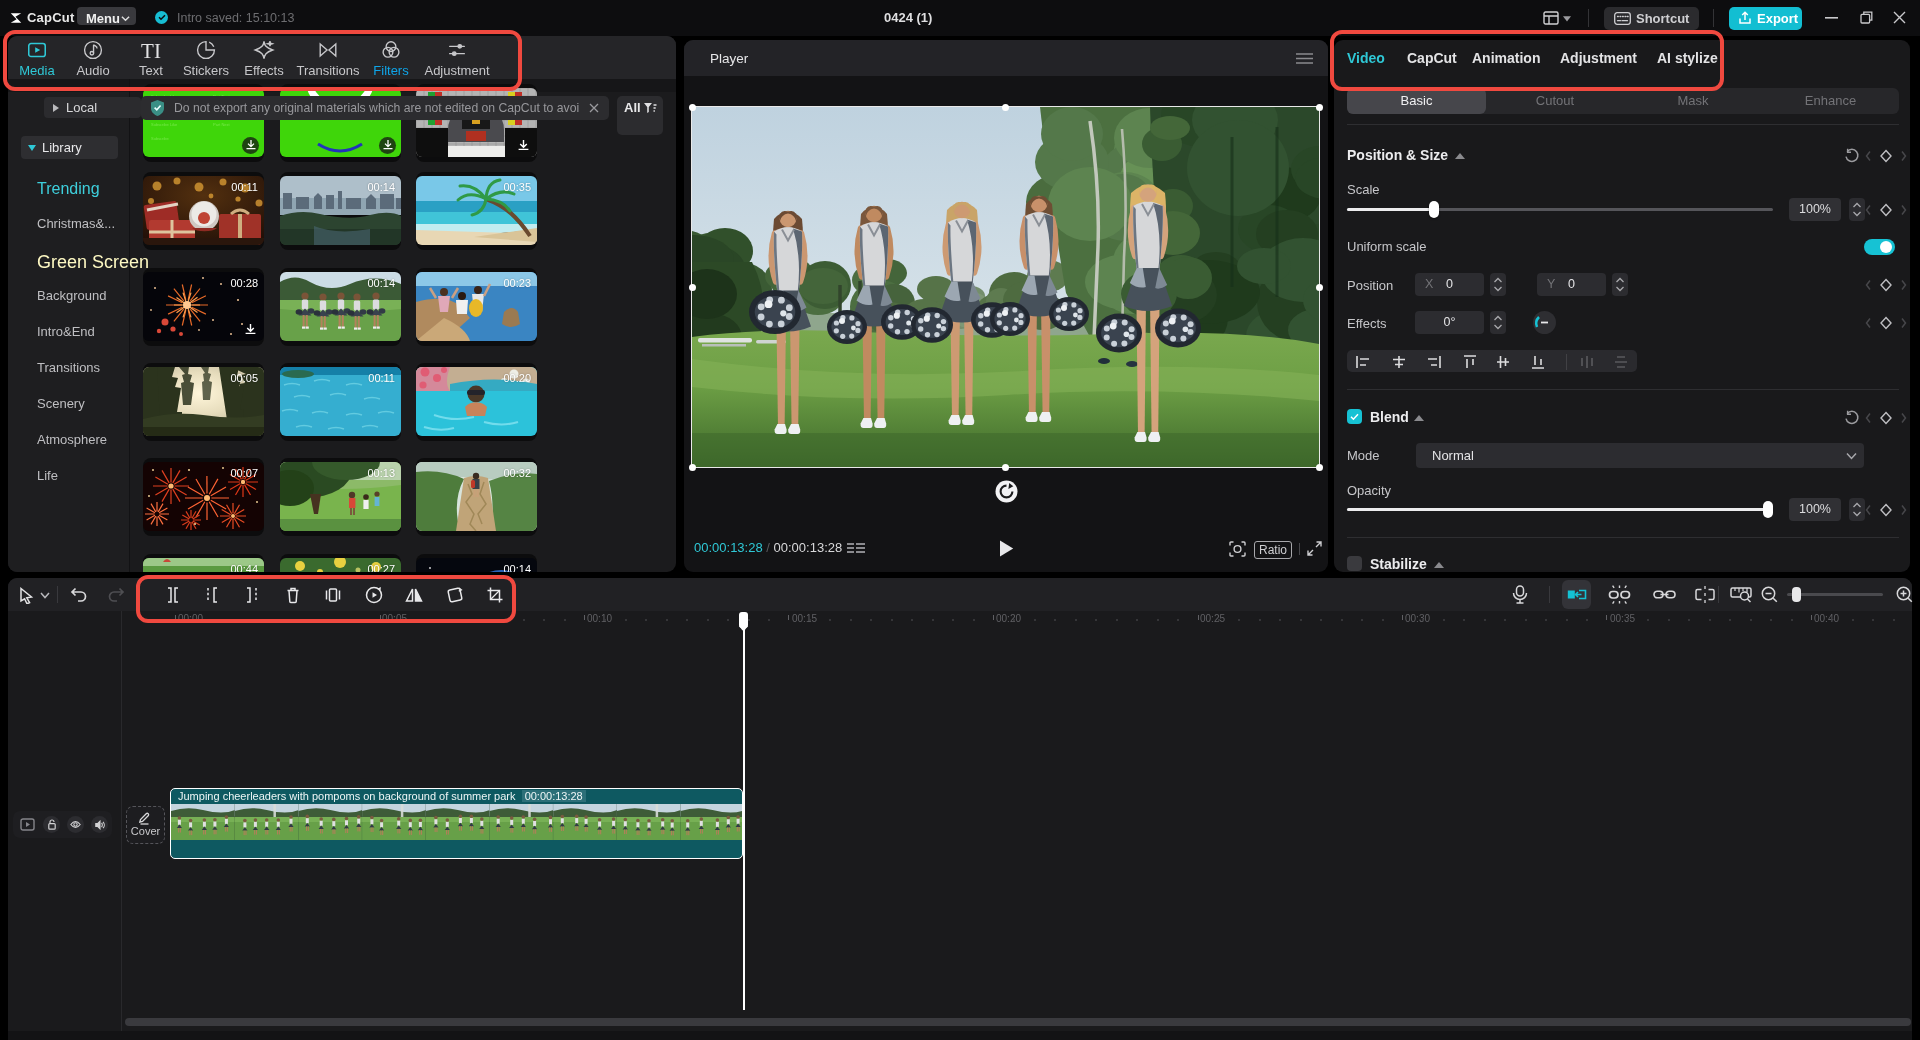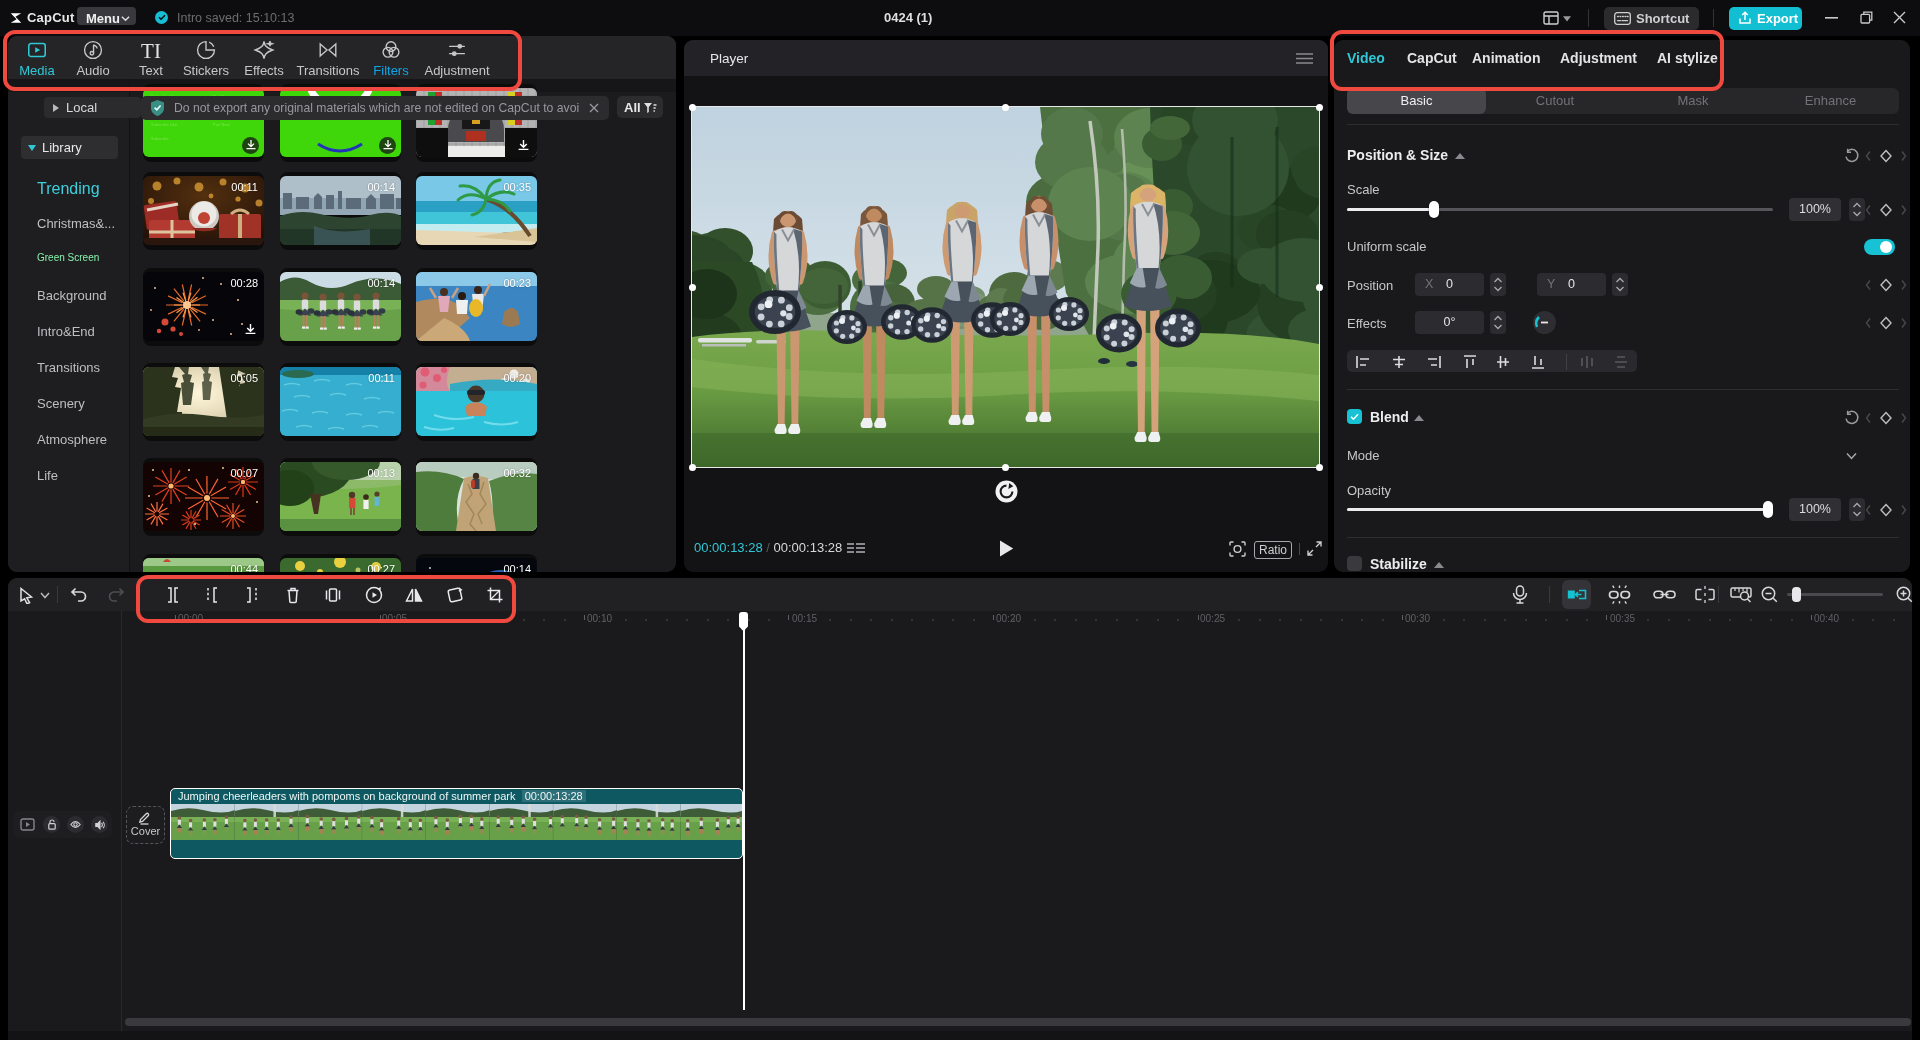--- a/index.html
+++ b/index.html
@@ -120,21 +120,21 @@
     <div class="abs" style="left:22px;top:3px;color:#d8d8da;font-size:13px;">Local</div>
   </div>
   <div class="abs" style="left:13px;top:100px;width:97px;height:23px;background:#2e2e31;border-radius:4px;">
     <svg class="abs" style="left:7px;top:9px;" width="8" height="6" viewBox="0 0 8 6" fill="#2fc8d6">
         <path d="M0 0 L8 0 L4 6z"></path>
       </svg>
     <div class="abs" style="left:21px;top:4px;color:#e8e8ea;font-size:13px;">Library</div>
   </div>
   <div class="abs" style="left:29px;top:144px;color:#3ecfdc;font-size:16px;">Trending</div>
   <div class="abs" style="left:29px;top:180px;color:#bfbfc2;font-size:13px;">Christmas&amp;...</div>
-  <div class="abs" style="left:29px;top:216px;color:#86efac;font-size:10px;">Green Screen</div>
+  <div class="abs" style="left:29px;top:216px;color:#fef9c3;font-size:18px;">Green Screen</div>
   <div class="abs" style="left:29px;top:252px;color:#bfbfc2;font-size:13px;">Background</div>
   <div class="abs" style="left:29px;top:288px;color:#bfbfc2;font-size:13px;">Intro&amp;End</div>
   <div class="abs" style="left:29px;top:324px;color:#bfbfc2;font-size:13px;">Transitions</div>
   <div class="abs" style="left:29px;top:360px;color:#bfbfc2;font-size:13px;">Scenery</div>
   <div class="abs" style="left:29px;top:396px;color:#bfbfc2;font-size:13px;">Atmosphere</div>
   <div class="abs" style="left:29px;top:432px;color:#bfbfc2;font-size:13px;">Life</div>
 
   <div id="grid">
       <div class="abs" style="left:135px;top:48px;width:121px;height:78px;background:#0c0c0d;border-radius:8px;">
         <svg class="abs" style="left:0;top:4px;border-radius:6px;" width="121" height="69" viewBox="0 0 121 69">
@@ -672,21 +672,21 @@
   <div class="abs" style="left:133px;top:60px;width:468px;height:24px;background:#2c2c2f;border-radius:5px;z-index:5;">
     <svg class="abs" style="left:9px;top:4px;" width="15" height="16" viewBox="0 0 15 16">
         <path d="M7.5 0 L14 2.5 V8 c0 4-2.8 6.5-6.5 8 C3.8 14.5 1 12 1 8 V2.5 z" fill="#3a8f85"></path>
         <path d="M4.6 7.6 L6.8 9.8 L10.6 5.4" stroke="#e8fefe" stroke-width="1.6" fill="none"></path>
       </svg>
     <div class="abs" style="left:33px;top:5px;width:410px;color:#98989c;font-size:12.2px;white-space:nowrap;overflow:hidden;">Do not export any original materials which are not edited on CapCut to avoi</div>
     <svg class="abs" style="left:448px;top:7px;" width="10" height="10" viewBox="0 0 10 10" stroke="#9a9a9e" stroke-width="1.3">
         <path d="M1 1 L9 9 M9 1 L1 9"></path>
       </svg>
   </div>
-  <div class="abs" style="left:609px;top:60px;width:46px;height:22px;background:#2c2c2f;border-radius:5px;z-index:5;">
+  <div class="abs" style="left:609px;top:60px;width:46px;height:39px;background:#2c2c2f;border-radius:5px;z-index:5;">
     <div class="abs" style="left:7px;top:4px;color:#e8e8ea;font-size:13px;font-weight:bold;">All</div>
     <svg class="abs" style="left:26px;top:6px;" width="14" height="12" viewBox="0 0 14 12" fill="none" stroke="#e0e0e2" stroke-width="1.4">
         <path d="M1 1 h8 l-3.2 4 v5 l-1.6 1 v-6 z" fill="#e0e0e2" stroke="none"></path>
         <path d="M10.5 3 h3 M10.5 6 h2.2 M10.5 9 h1.4"></path>
       </svg>
   </div>
 </div>
 
 <div class="abs" style="left:684px;top:40px;width:644px;height:532px;background:#131315;border-radius:9px;overflow:hidden;" id="playerpanel">
   <div class="abs" style="left:0;top:0;width:644px;height:36px;background:#232327;"></div>
@@ -1197,20 +1197,23 @@
     <svg class="abs" style="left:510px;top:370px;" width="16" height="16" viewBox="0 0 16 16" fill="none" stroke="#9b9b9f" stroke-width="1.5">
       <path d="M3.2 3.6 A6 6 0 1 1 2 8.6"></path>
       <path d="M3.6 0.8 v3.4 h3.4" stroke-width="1.4"></path>
     </svg>
     <svg class="abs" style="left:530px;top:371px;" width="44" height="14" viewBox="0 0 44 14" fill="none">
       <path d="M6 2.5 L2.5 7 L6 11.5" stroke="#47474b" stroke-width="1.5"></path>
       <path d="M22 1.5 L27 7 L22 12.5 L17 7z" stroke="#bfbfc3" stroke-width="1.4"></path>
       <path d="M38 2.5 L41.5 7 L38 11.5" stroke="#47474b" stroke-width="1.5"></path>
     </svg>
     <div class="abs" style="left:13px;top:408px;color:#c6c6c9;font-size:13px;">Mode</div>
+    <div class="abs" style="left:82px;top:403px;width:448px;height:25px;background:#2c2c30;border-radius:4px;">
+      <span class="abs" style="left:16px;top:5px;color:#e4e4e6;font-size:13px;">Normal</span>
+    </div>
     <svg class="abs" style="left:512px;top:412px;" width="11" height="8" viewBox="0 0 11 8" fill="none" stroke="#a8a8ac" stroke-width="1.5">
       <path d="M1 1.5 L5.5 6.5 L10 1.5"></path>
     </svg>
     <div class="abs" style="left:13px;top:443px;color:#c6c6c9;font-size:13px;">Opacity</div>
     <div class="abs" style="left:13px;top:468px;width:426px;height:3px;background:#55555a;border-radius:2px;"></div>
     <div class="abs" style="left:13px;top:468px;width:421px;height:3px;background:#ececee;border-radius:2px;"></div>
     <div class="abs" style="left:429px;top:461px;width:10px;height:17px;background:#fff;border-radius:5px;"></div>
     <div class="abs" style="left:455px;top:458px;width:52px;height:23px;background:#303034;border-radius:4px;text-align:center;line-height:23px;color:#dcdcde;font-size:12.5px;">100%</div>
     <div class="abs" style="left:515px;top:458px;width:16px;height:23px;background:#2c2c30;border-radius:4px;">
       <svg class="abs" style="left:3px;top:4px;" width="10" height="15" viewBox="0 0 10 15" fill="none" stroke="#a8a8ac" stroke-width="1.3">

